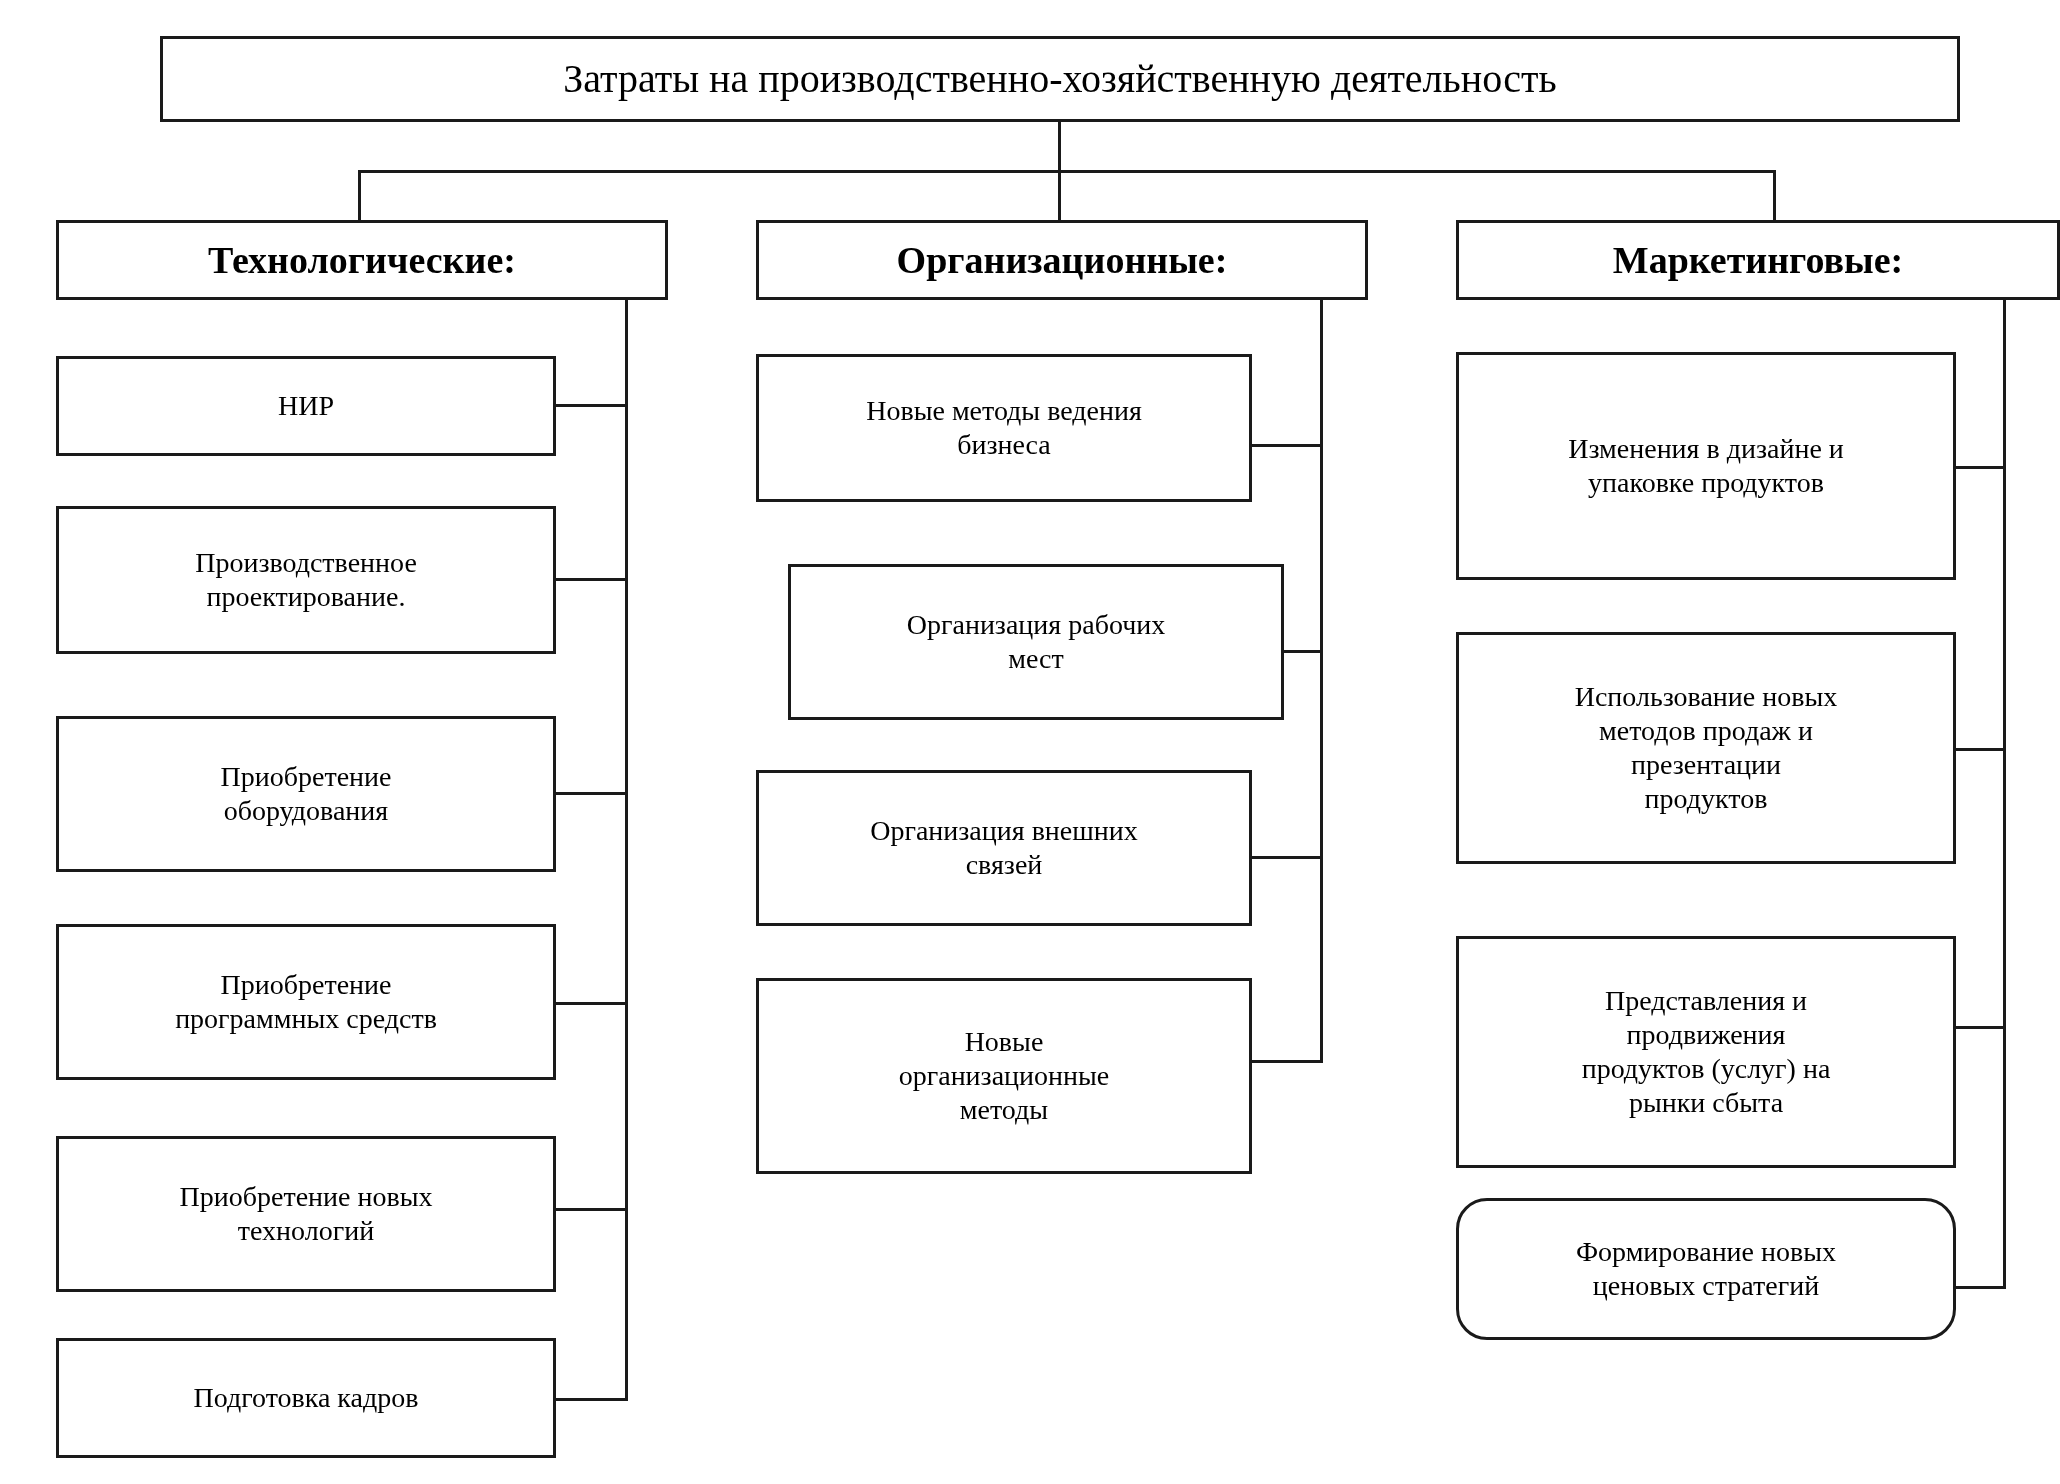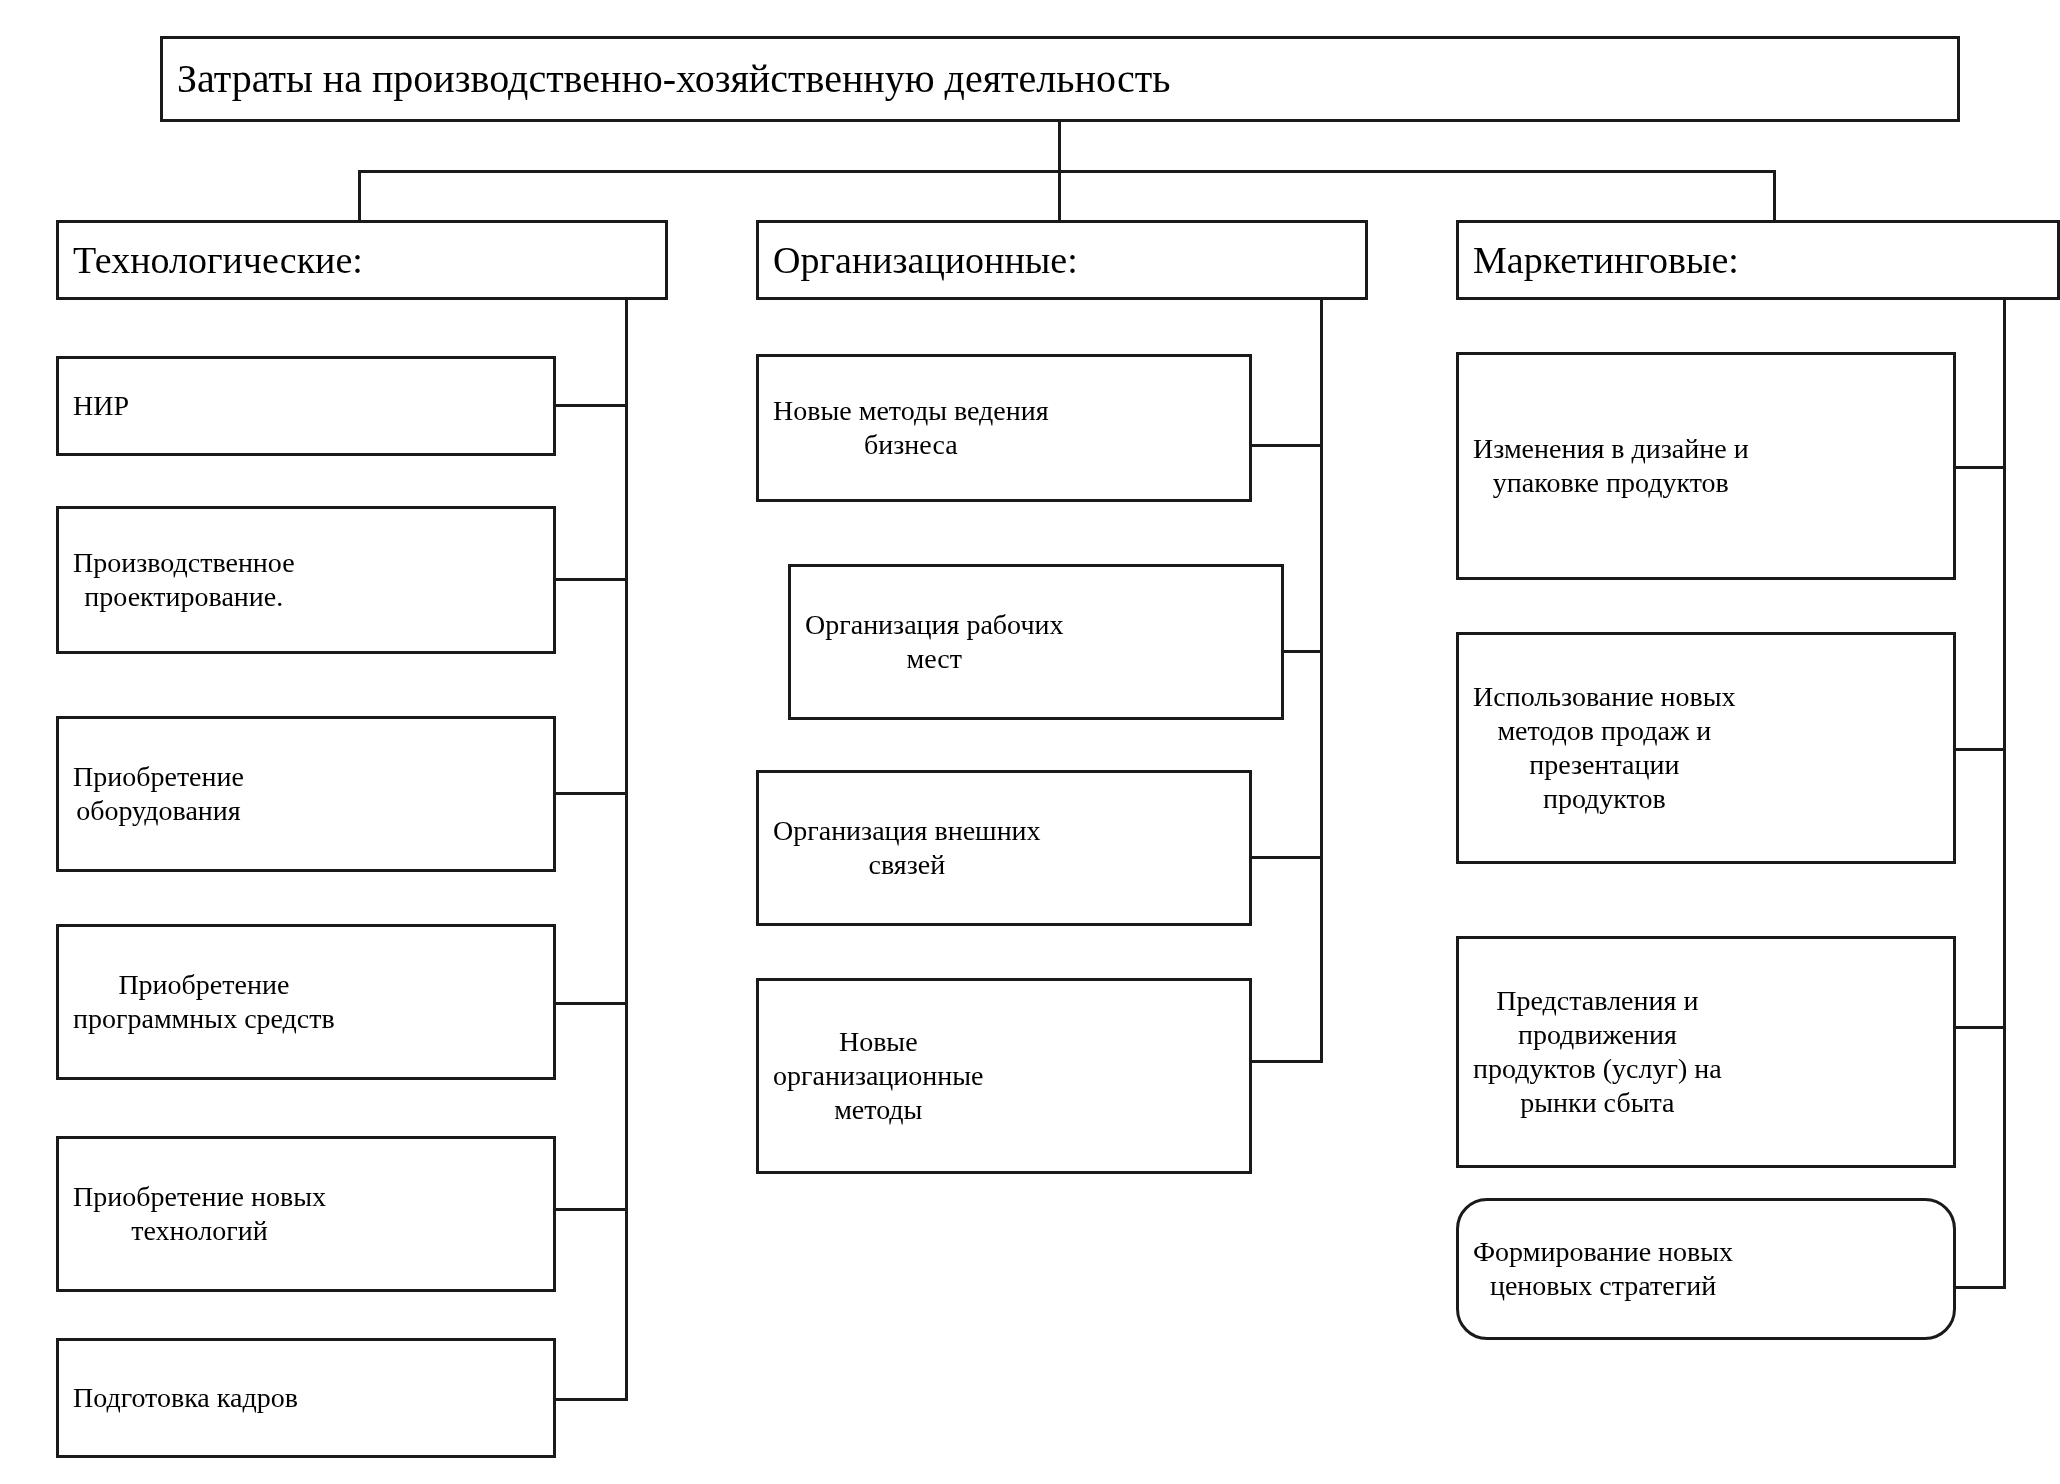--- a/index.html
+++ b/index.html
@@ -18,32 +18,33 @@
   }
 
   
   .box {
     position: absolute;
     box-sizing: border-box;
     border: 3px solid #1a1a1a;
     background: #ffffff;
     display: flex;
     align-items: center;
+    justify-content: center;
     text-align: center;
     line-height: 1.22;
     z-index: 3;
   }
   .box span {
     display: block;
     padding: 0 14px;
     white-space: pre-line;
   }
 
   .root-box      { font-size: 40px; }
-  .cat-box       { font-size: 38px; font-weight: normal; }
+  .cat-box       { font-size: 38px; font-weight: bold; }
   .leaf-box      { font-size: 28px; }
 
   
   .line {
     position: absolute;
     background: #1a1a1a;
     z-index: 1;
   }
   .vline { width: 3px; }
   .hline { height: 3px; }

